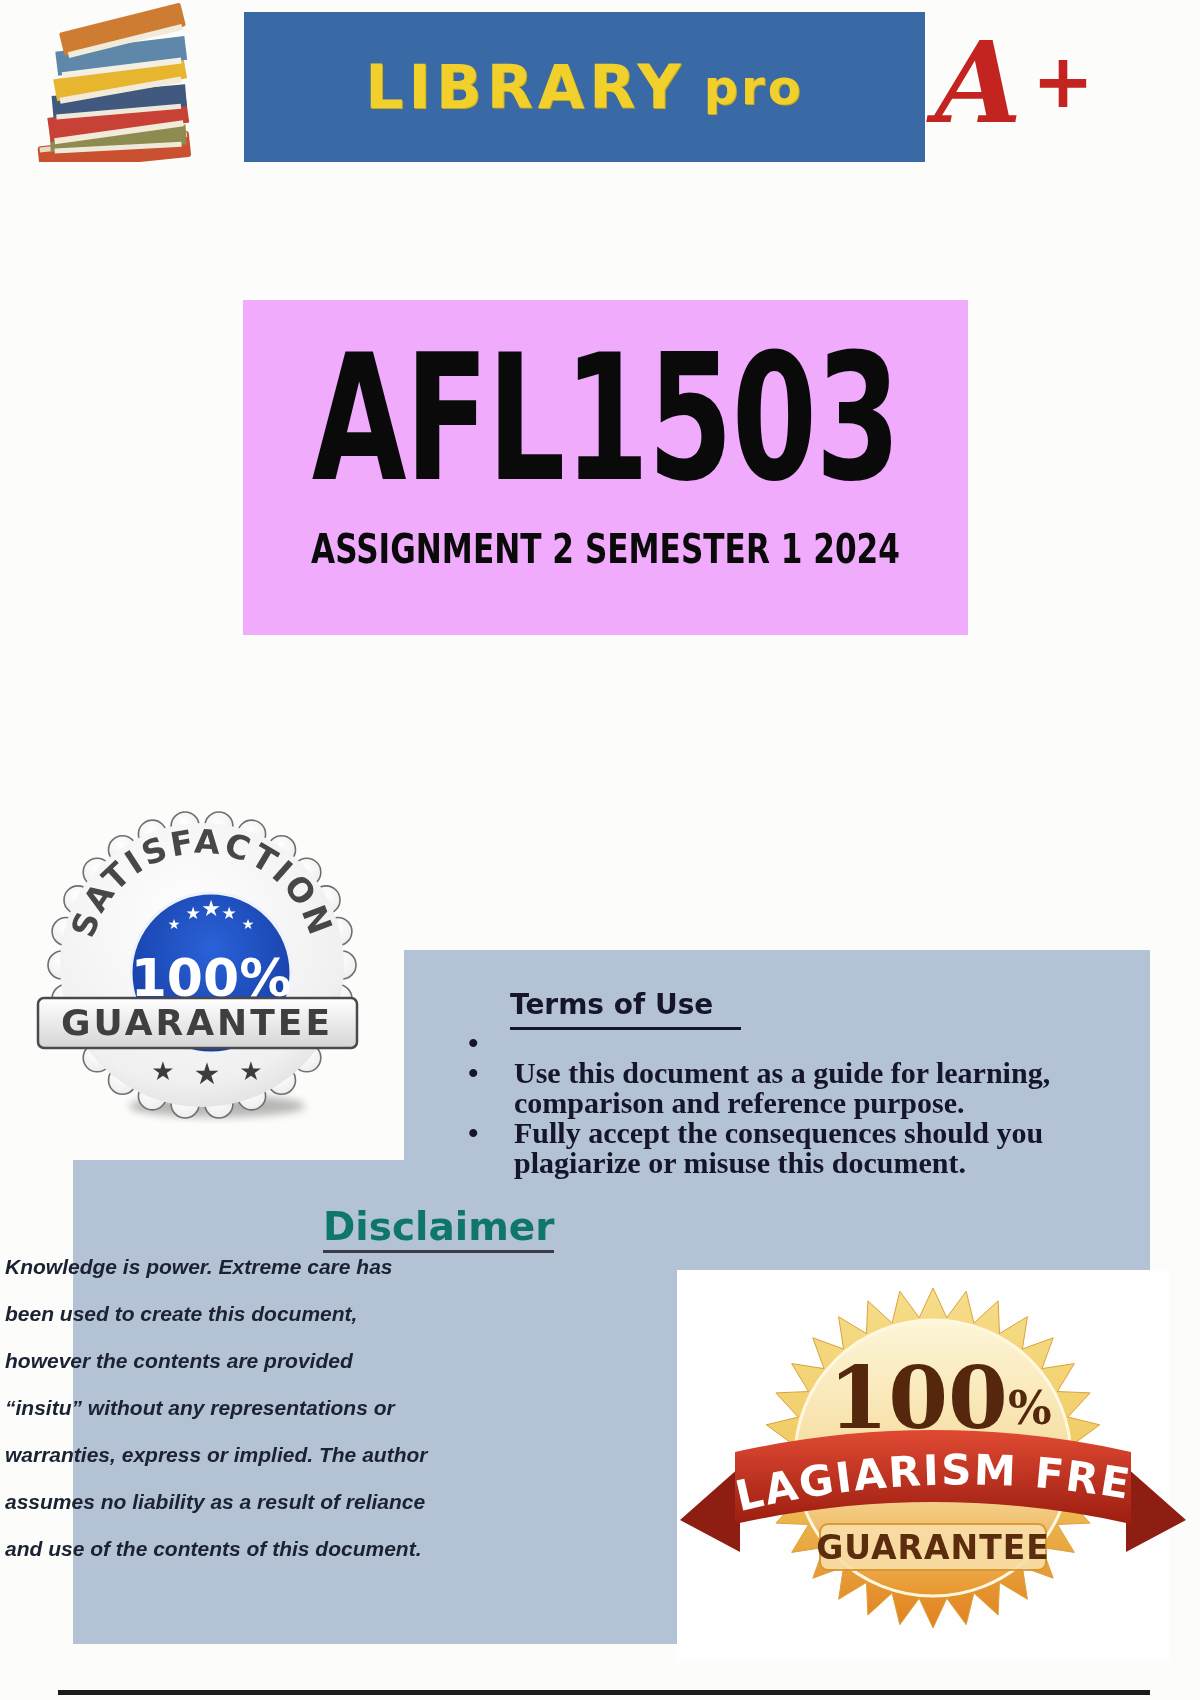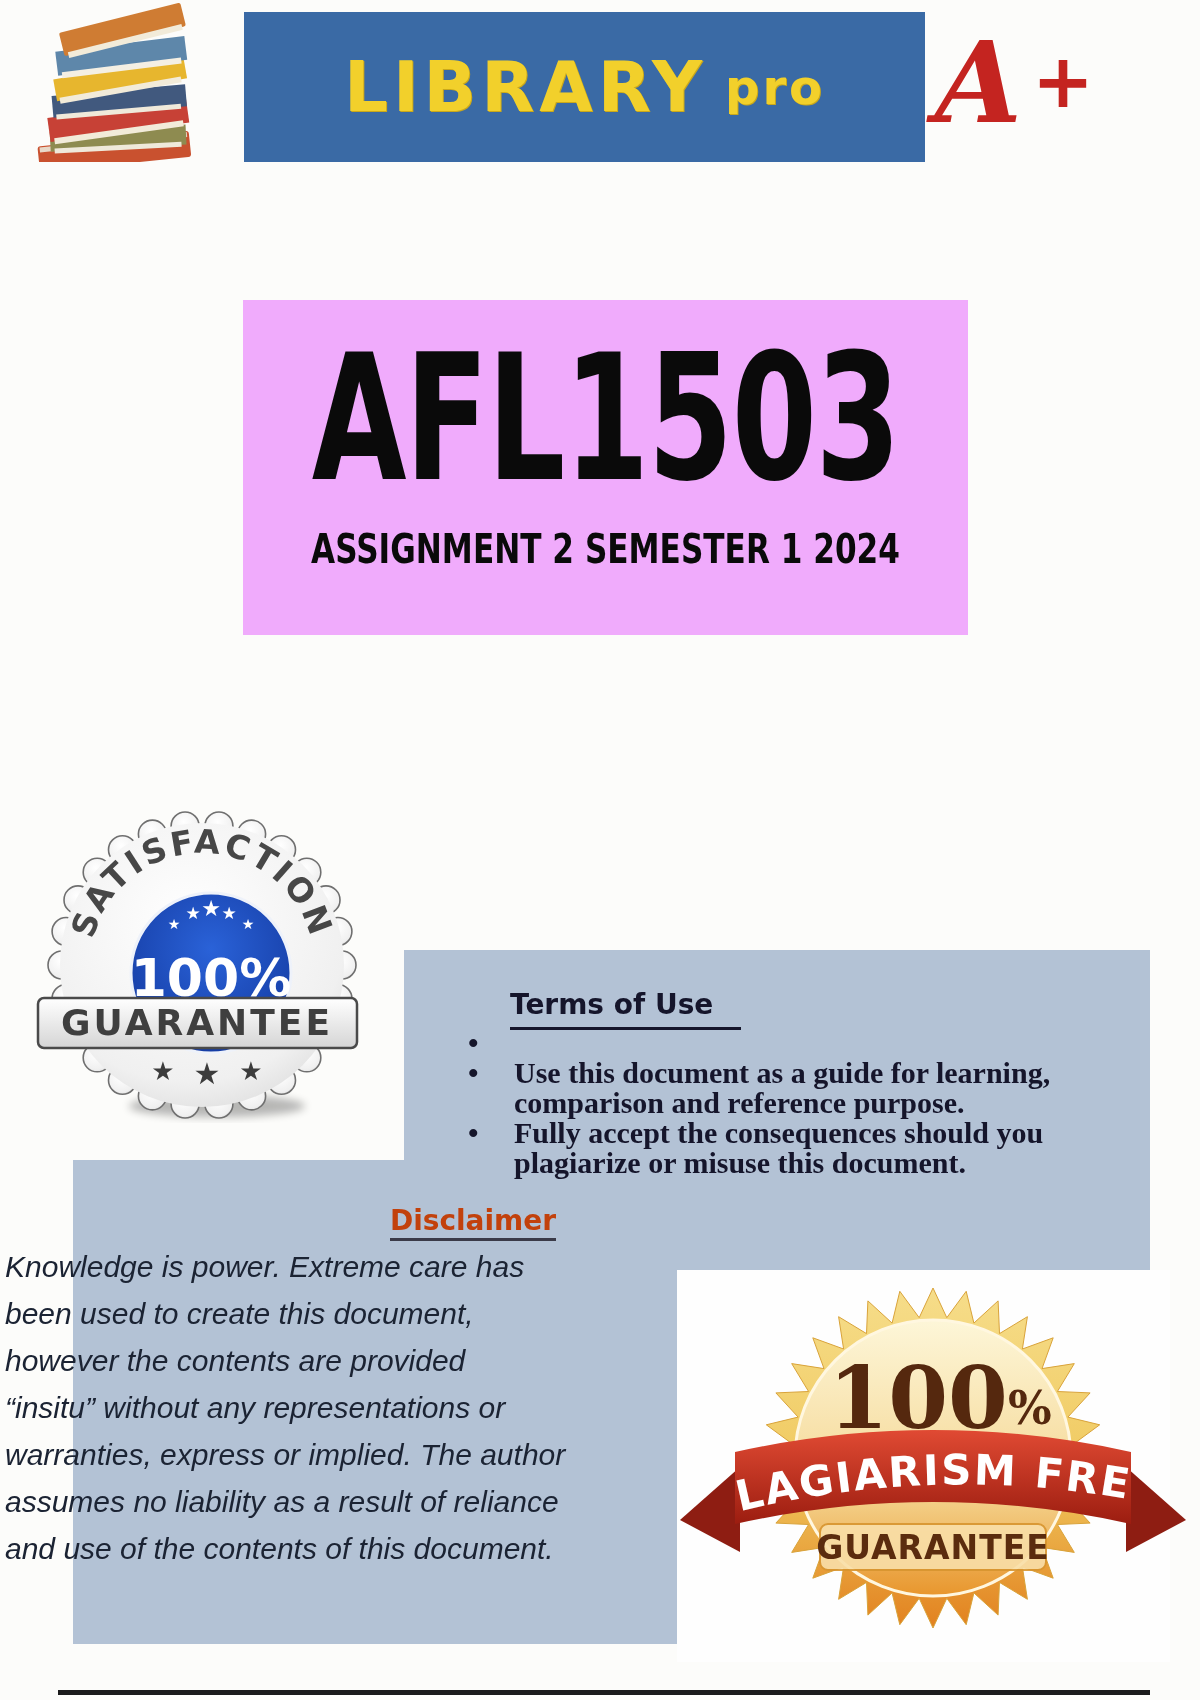--- a/index.html
+++ b/index.html
@@ -6,21 +6,21 @@
   body{width:1200px;height:1700px;background:#fbfbf8;font-family:"Liberation Sans",sans-serif;}
   #page{position:relative;width:1200px;height:1700px;overflow:hidden;background:#fcfcfa;}
 
   .abs{position:absolute;}
 
   
   .banner{left:244px;top:12px;width:681px;height:150px;background:#3a6aa5;
           display:flex;align-items:center;justify-content:center;}
   .brand{color:#f2d02b;font-family:"DejaVu Sans","Liberation Sans",sans-serif;font-weight:bold;
          letter-spacing:5px;text-shadow:1px 1px 0 #caa81a;}
-  .brand-primary{font-size:69px;}
+  .brand-primary{font-size:60px;}
   .brand-secondary{font-size:48px;letter-spacing:3px;margin-left:18px;}
   .grade{left:935px;top:28px;width:250px;height:125px;color:#c42420;display:flex;align-items:flex-start;}
   .grade-letter{font-family:"DejaVu Serif","Liberation Serif",serif;font-style:italic;font-weight:bold;
                 font-size:112px;line-height:110px;}
   .grade-plus{font-family:"DejaVu Sans",sans-serif;font-weight:bold;font-size:74px;line-height:74px;
               margin-left:10px;margin-top:16px;}
 
   
   .title-panel{left:243px;top:300px;width:725px;height:335px;background:#f0abfc;}
   .course{position:absolute;left:0;right:0;top:20px;height:196px;display:flex;align-items:center;justify-content:center;
@@ -40,26 +40,26 @@
                  font-weight:bold;font-size:28px;color:#15152b;}
   .terms-heading span{border-bottom:3px solid #15152b;padding-bottom:6px;padding-right:28px;display:inline-block;}
   .bullets{left:468px;top:1028px;width:700px;}
   .bullet{display:flex;}
   .bullet .dot{width:46px;flex:0 0 46px;font-family:"Liberation Serif",serif;font-weight:bold;
                font-size:30px;line-height:30px;color:#15152b;}
   .bullet .btext{white-space:pre-line;font-family:"Liberation Serif",serif;font-weight:bold;
                  font-size:30px;line-height:30px;color:#15152b;}
 
   
-  .disclaimer-heading{left:323px;top:1204px;width:300px;text-align:center;
-      font-family:"DejaVu Sans","Liberation Sans",sans-serif;font-weight:bold;font-size:28px;color:#c2410c;}
+  .disclaimer-heading{left:323px;top:1204px;width:300px;
+      font-family:"DejaVu Sans","Liberation Sans",sans-serif;font-weight:bold;font-size:39px;color:#0f766e;}
   .disclaimer-heading span{border-bottom:3px solid #3a3a48;padding-bottom:1px;display:inline-block;}
   .disclaimer-body{left:5px;top:1243px;width:650px;white-space:pre-line;
-      font-family:"Liberation Sans",sans-serif;font-weight:normal;font-style:italic;
-      font-size:30px;line-height:47px;color:#1b2333;}
+      font-family:"Liberation Sans",sans-serif;font-weight:bold;font-style:italic;
+      font-size:21px;line-height:47px;color:#1b2333;}
 
   .footer-line{left:58px;top:1690px;width:1092px;height:5px;background:#1b1b1b;}
 </style>
 </head>
 <body>
 
 <div id="page">
 
   <svg class="abs" style="left:10px;top:2px" width="210" height="160" viewBox="0 0 210 160">
     <g transform="rotate(-6 110 146)">

